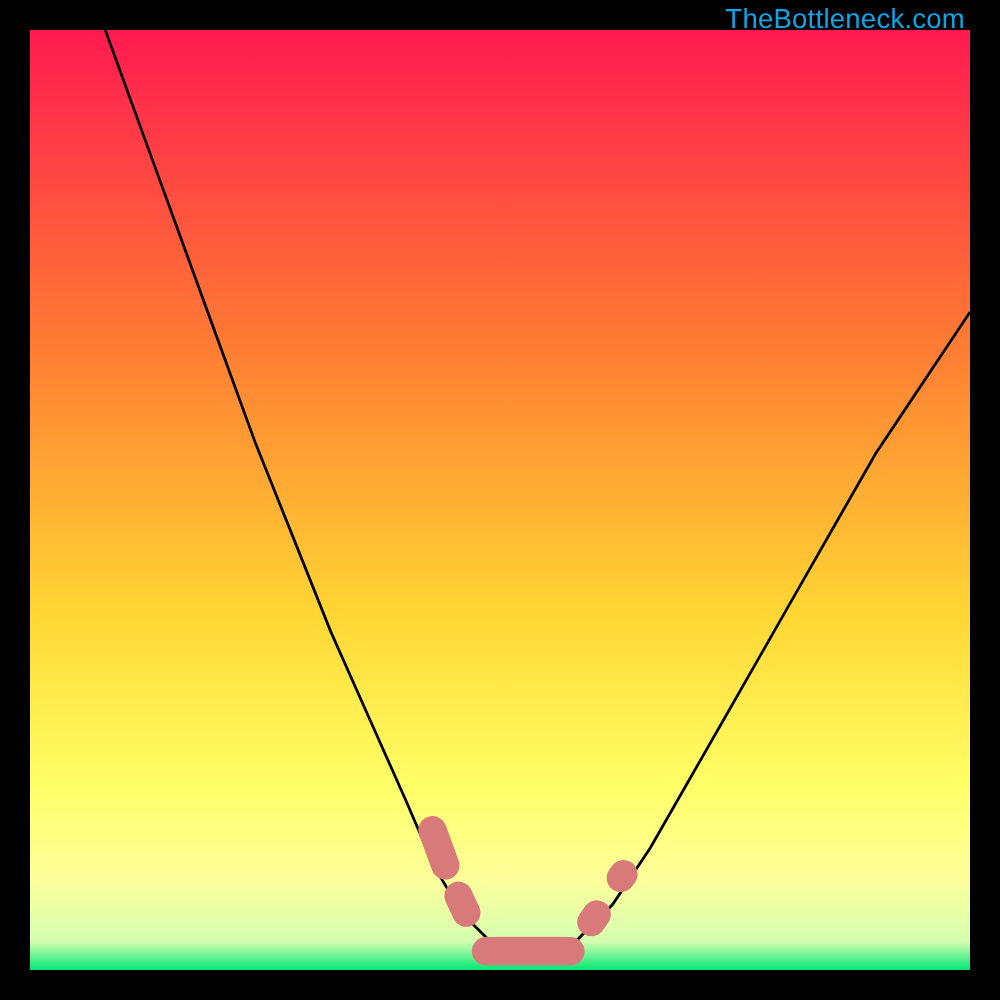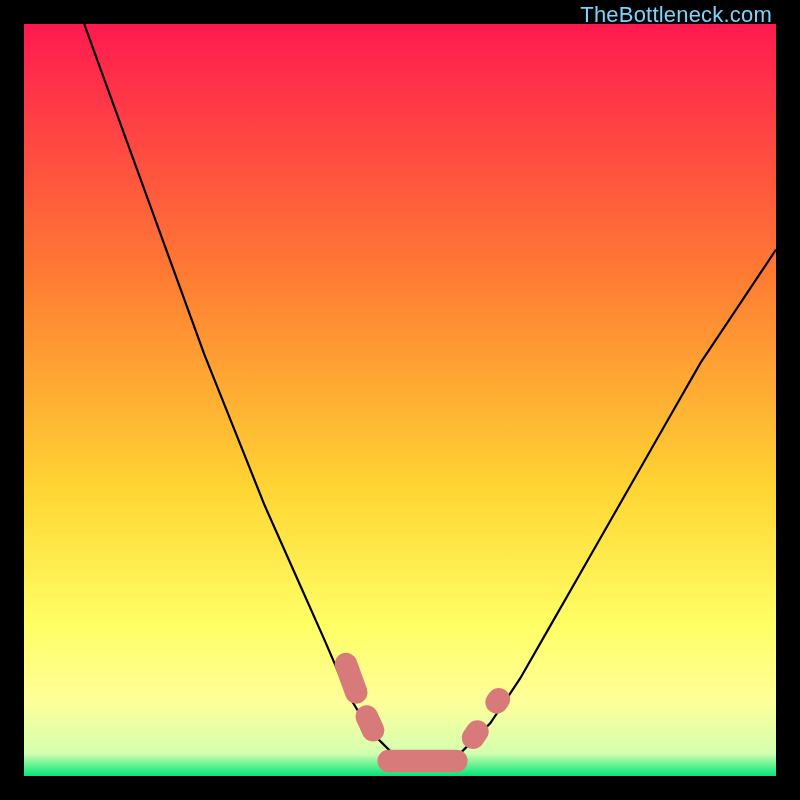--- a/index.html
+++ b/index.html
@@ -18,21 +18,21 @@
     height: 752px;
     box-sizing: border-box;
   }
   .watermark {
     position: absolute;
     top: 2px;
     right: 28px;
     font-family: Arial, Helvetica, sans-serif;
     font-size: 22px;
     font-weight: 500;
-    color: #7dd3fc;
+    color: #0ea5e9;
     letter-spacing: 0.2px;
     z-index: 10;
   }
   svg {
     position: absolute;
     left: 0;
     top: 0;
   }
 </style>
 </head>

